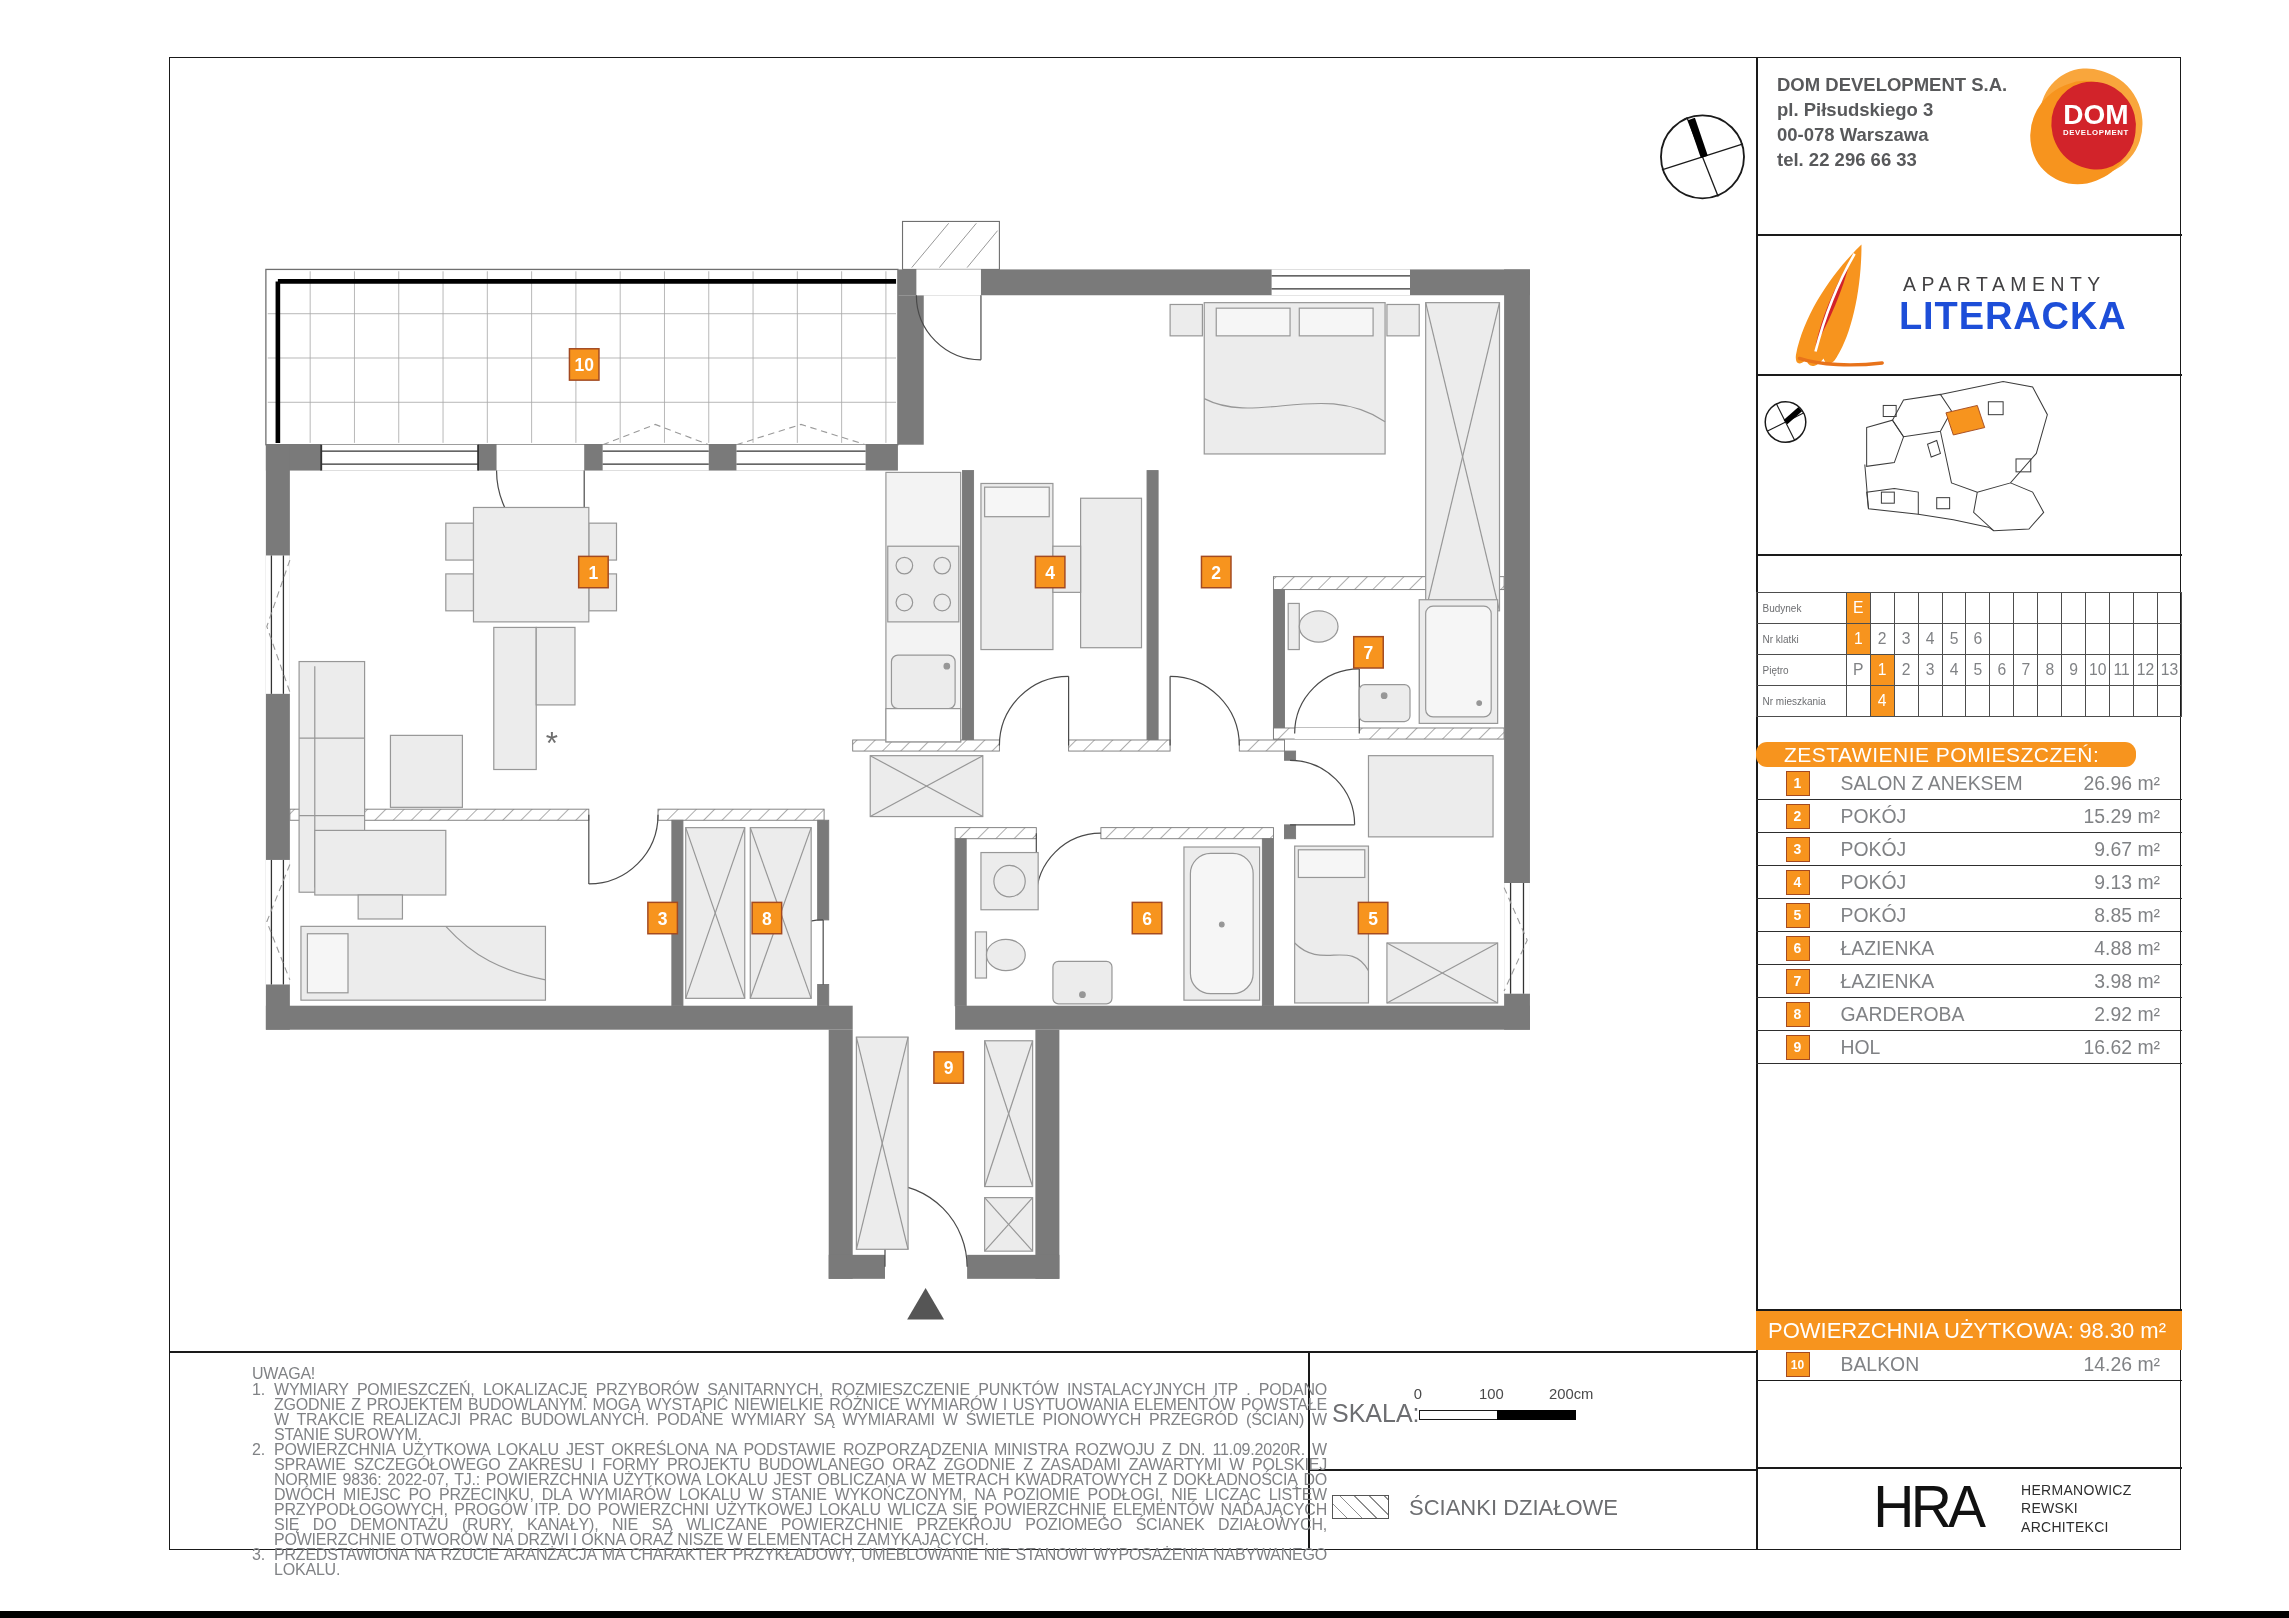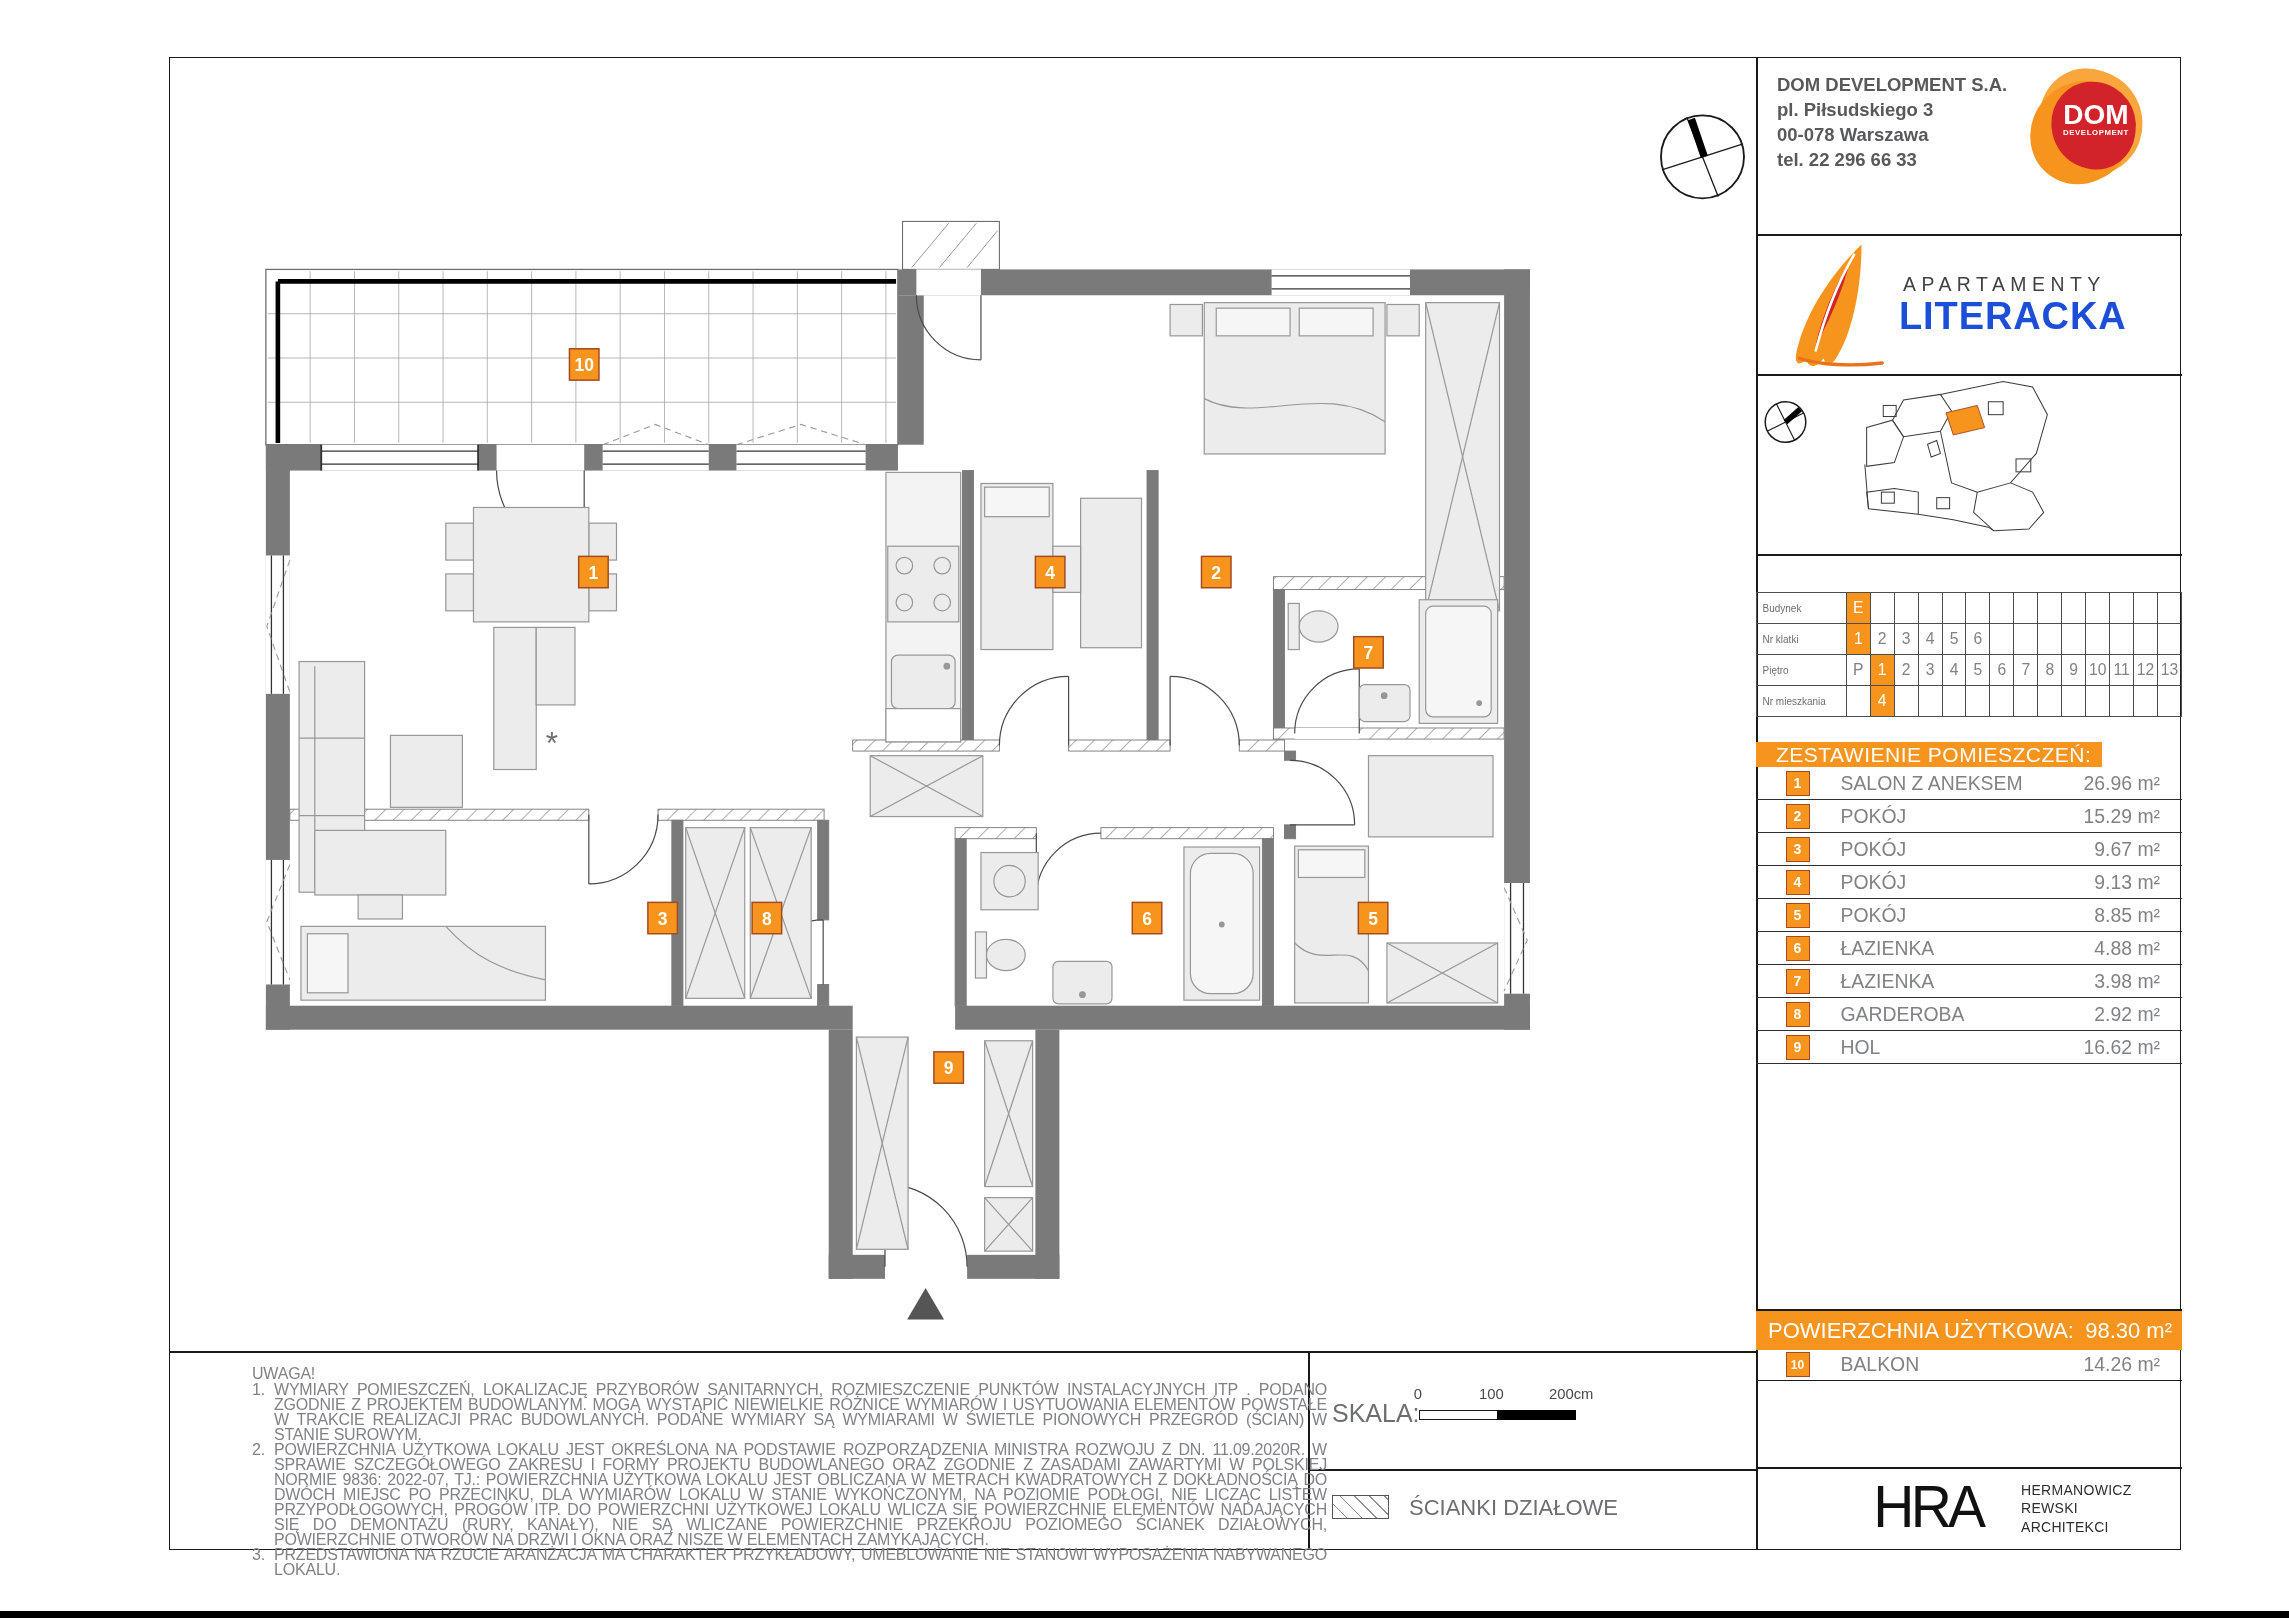--- a/index.html
+++ b/index.html
@@ -26,22 +26,22 @@
 
   .ui-table{position:absolute;left:1756px;top:592px;width:426px;border-top:1.5px solid #4d4d4d;border-left:1.5px solid #4d4d4d;box-sizing:border-box;}
   .ui-row{display:flex;height:31px;}
   .ui-label{width:90px;font-size:10px;color:#6d6e71;display:flex;align-items:center;padding-left:5.5px;box-sizing:border-box;
             border-right:1.1px solid #4d4d4d;border-bottom:1.1px solid #4d4d4d;}
   .ui-cell{width:24px;font-size:15.7px;color:#808285;display:flex;align-items:center;justify-content:center;box-sizing:border-box;
            border-right:1.1px solid #4d4d4d;border-bottom:1.1px solid #4d4d4d;}
   .ui-cell.hl{background:#F7941E;color:#ffffff;}
 
   .orange-bar{position:absolute;background:#F7941E;color:#fff;display:flex;align-items:center;box-sizing:border-box;}
-  .rooms-hd{left:1756px;top:742px;width:346px;height:25px;font-size:21px;padding-left:20px;letter-spacing:0.5px;}
-  .total-bar{left:1756px;top:1311px;width:426px;height:39px;font-size:22px;padding-left:12px;justify-content:space-between;padding-right:10px;}
+  .rooms-hd{left:1756px;top:742px;width:380px;height:25px;font-size:21px;padding-left:28px;letter-spacing:0.5px;border-radius:11px;}
+  .total-bar{left:1756px;top:1311px;width:426px;height:39px;font-size:22px;padding-left:12px;justify-content:space-between;padding-right:16px;}
 
   .rooms{position:absolute;left:1756px;top:767px;width:426px;}
   .room-row{height:33px;display:flex;align-items:center;border-bottom:1.3px solid #2e2e2e;box-sizing:border-box;}
   .badge{width:24px;height:25px;background:#F7941E;border:1.5px solid #A34A21;box-sizing:border-box;color:#fff;
          font-size:14px;font-weight:bold;display:flex;align-items:center;justify-content:center;margin-left:29.5px;flex:none;}
   .room-name{font-size:19.4px;color:#808285;margin-left:31px;flex:1;}
   .room-area{font-size:19.4px;color:#808285;margin-right:22px;}
 
   .balkon-row{position:absolute;left:1756px;top:1349px;width:426px;height:32px;display:flex;align-items:center;
               border-bottom:1.8px solid #1a1a1a;box-sizing:border-box;}

